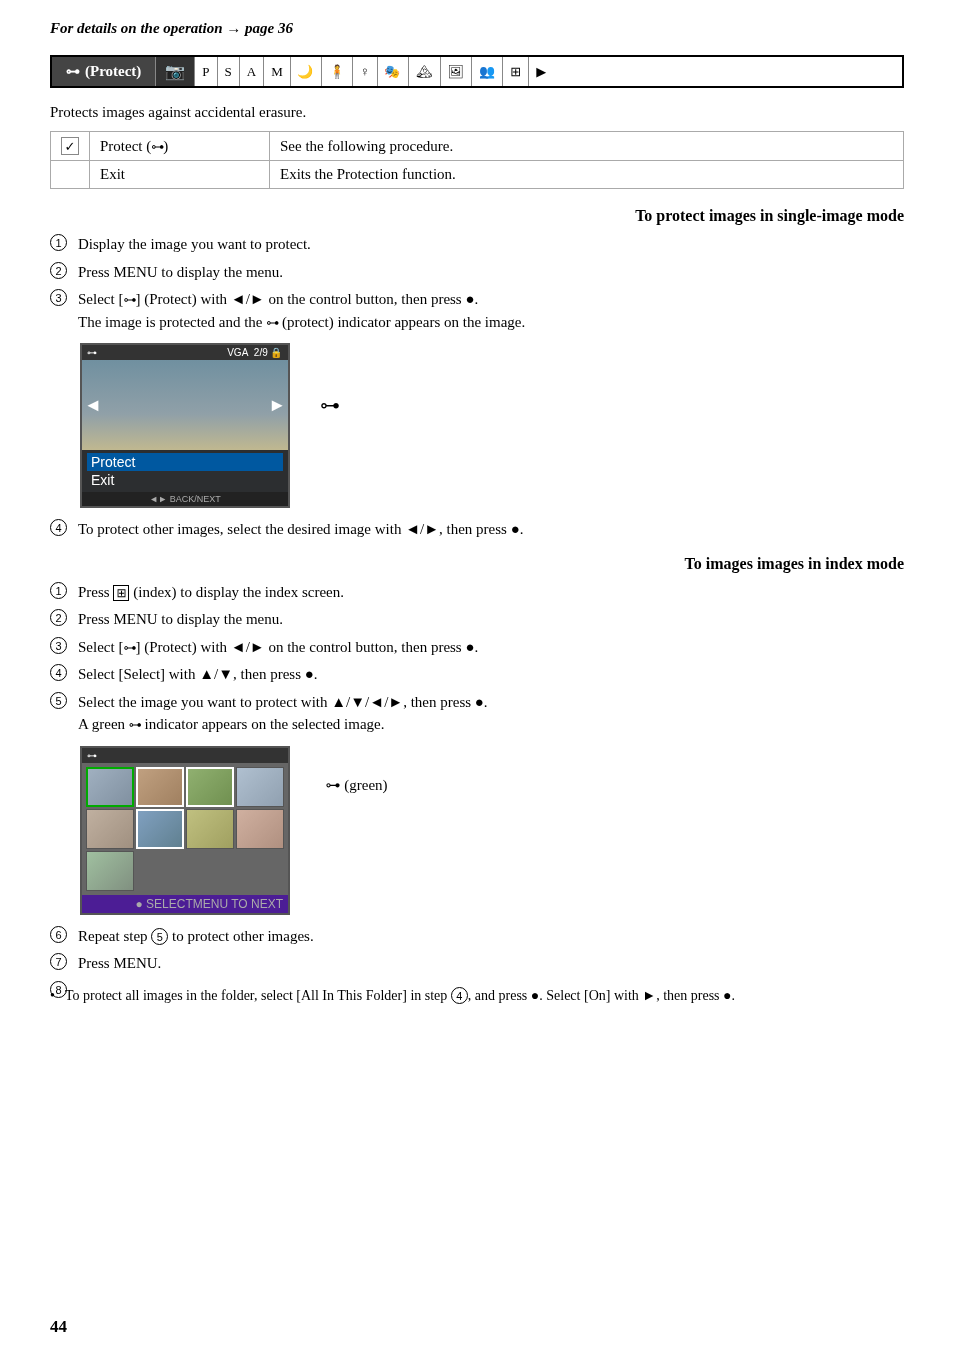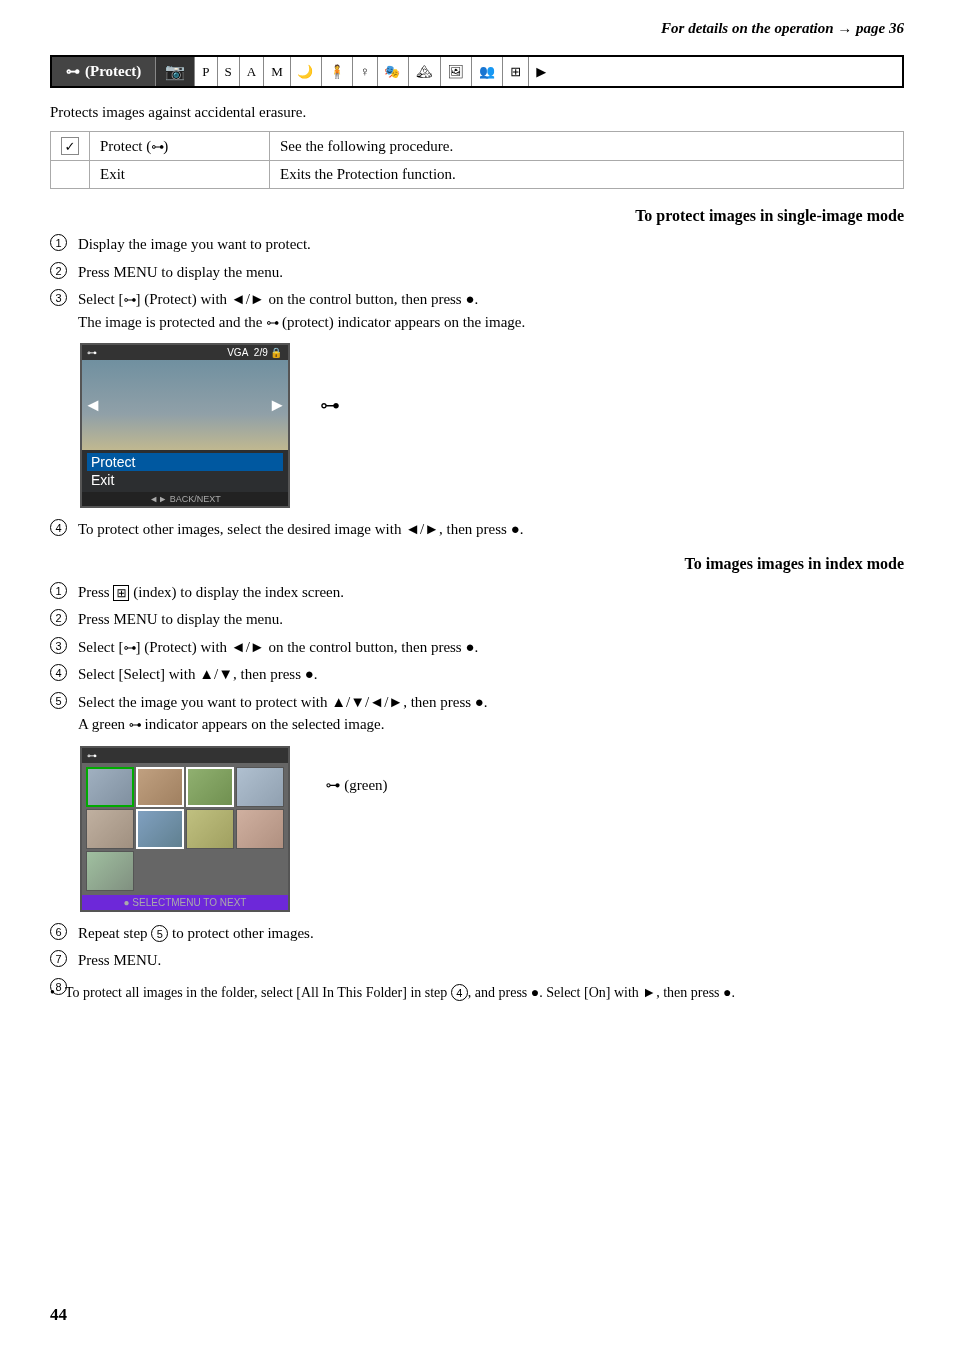--- a/index.html
+++ b/index.html
@@ -7,21 +7,21 @@
       font-family: Times New Roman, Times, serif;
       font-size: 15px;
       background: #fff;
       color: #000;
       width: 954px;
       min-height: 1357px;
       padding: 20px 50px 30px 50px;
       position: relative;
     }
     .top-right {
-      text-align: right;
+      text-align: left;
       font-style: italic;
       font-weight: bold;
       font-size: 15px;
       margin-bottom: 18px;
     }
     
     .header-bar {
       display: flex;
       align-items: stretch;
       border: 2px solid #000;
@@ -241,28 +241,28 @@
     .thumb-img-8 { background: linear-gradient(135deg, #d0b0a0, #b09080); }
     .thumb-img-9 { background: linear-gradient(135deg, #a0c0a0, #809080); }
     .index-top-bar {
       background: #333;
       color: #fff;
       font-size: 10px;
       padding: 2px 5px;
       font-family: Arial, sans-serif;
     }
     .index-bottom-bar {
-      background: #6d28d9;
+      background: #4c1d95;
       color: #aaa;
-      font-size: 10px;
+      font-size: 12px;
       padding: 2px 5px;
       font-family: Arial, sans-serif;
       text-align: center;
       display: flex;
-      justify-content: center;
+      justify-content: flex-end;
     }
     .index-indicator {
       margin-left: 28px;
       margin-top: 30px;
       font-size: 15px;
     }
     
     .bullet-note {
       font-size: 14px;
       margin-top: 8px;
@@ -271,21 +271,21 @@
       line-height: 1.5;
     }
     .bullet-note::before {
       content: "•";
       position: absolute;
       left: 0;
     }
     
     .page-number {
       position: absolute;
-      bottom: 32px;
+      bottom: 20px;
       left: 50px;
       font-weight: bold;
       font-size: 17px;
     }
     
     .sym-protect {
       font-size: 13px;
       letter-spacing: -1px;
     }
     .checkmark-icon {

